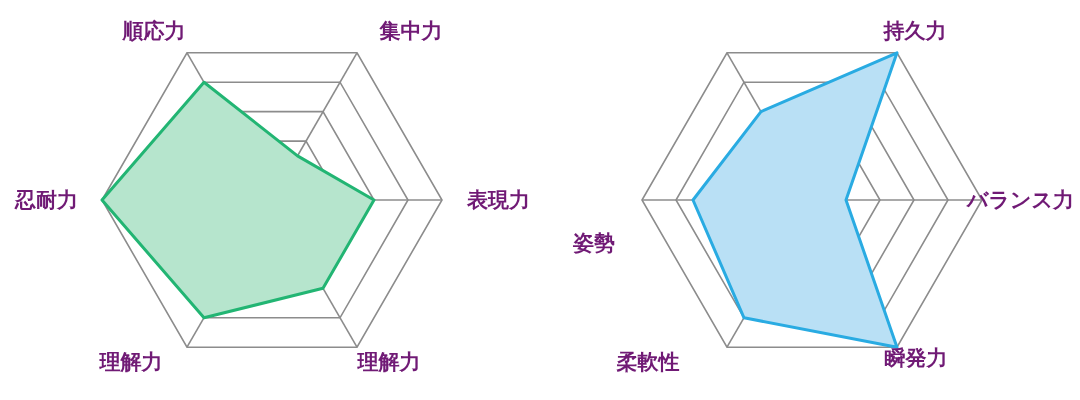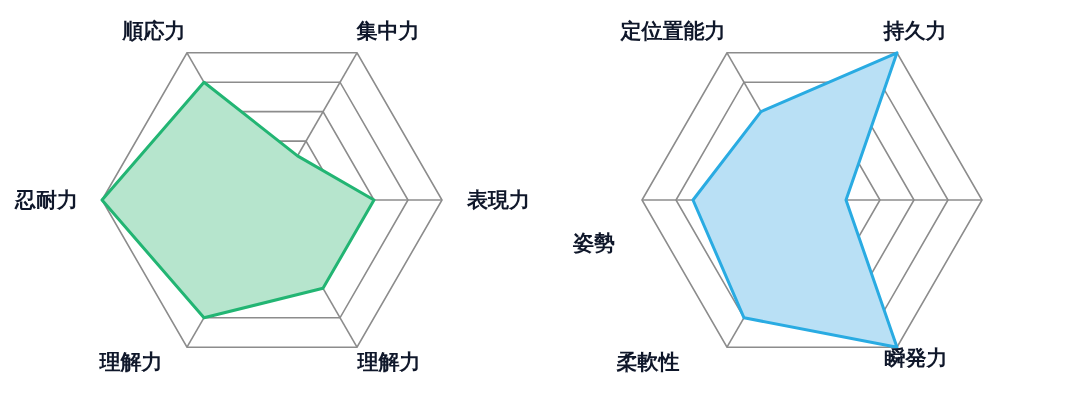--- a/index.html
+++ b/index.html
@@ -26,21 +26,21 @@
   .chart-svg {
     display: block;
     width: 540px;
     height: 400px;
   }
   .axis-label {
     position: absolute;
     font-family: "DejaVu Sans", "Liberation Sans", sans-serif;
     font-size: 21px;
     font-weight: 700;
-    color: #0f172a;
+    color: #701a75;
     white-space: nowrap;
     line-height: 1;
     letter-spacing: 0px;
   }
   .lbl-tl { transform: translate(-50%, -100%); }
   .lbl-tr { transform: translate(-50%, -100%); }
   .lbl-r  { transform: translate(0, -50%); }
   .lbl-br { transform: translate(-50%, 0); }
   .lbl-bl { transform: translate(-50%, 0); }
   .lbl-l  { transform: translate(-100%, -50%); font-family: Liberation Serif, serif; }
@@ -63,21 +63,21 @@
           <line x1="272" y1="200" x2="187.00" y2="52.78" stroke="#8c8c8c" stroke-width="1.6"></line>
           <line x1="272" y1="200" x2="357.00" y2="52.78" stroke="#8c8c8c" stroke-width="1.6"></line>
           <line x1="272" y1="200" x2="442.00" y2="200.00" stroke="#8c8c8c" stroke-width="1.6"></line>
           <line x1="272" y1="200" x2="357.00" y2="347.22" stroke="#8c8c8c" stroke-width="1.6"></line>
           <line x1="272" y1="200" x2="187.00" y2="347.22" stroke="#8c8c8c" stroke-width="1.6"></line>
           <line x1="272" y1="200" x2="102.00" y2="200.00" stroke="#8c8c8c" stroke-width="1.6"></line>
         </g>
       <polygon id="poly-0" fill="#b6e5cd" stroke="#22b573" stroke-width="3" stroke-linejoin="round" points="204.00,82.22 297.50,155.83 374.00,200.00 323.00,288.33 204.00,317.78 102.00,200.00"></polygon>
     </svg>
     <span class="axis-label lbl-tl" style="left:154px; top:42px;">順応力</span>
-    <span class="axis-label lbl-tr" style="left:388px; top:42px;">集中力</span>
+    <span class="axis-label lbl-tr" style="left:411px; top:42px;">集中力</span>
     <span class="axis-label lbl-r" style="left:467px; top:200px;">表現力</span>
     <span class="axis-label lbl-br" style="left:389px; top:352px;">理解力</span>
     <span class="axis-label lbl-bl" style="left:131px; top:352px;">理解力</span>
     <span class="axis-label lbl-l" style="left:78px; top:200px;">忍耐力</span>
   </div>
 
   <div class="chart-panel">
     <svg class="chart-svg" viewBox="0 0 540 400">
       <g id="grid-1">
           <polygon points="255.00,170.56 289.00,170.56 306.00,200.00 289.00,229.44 255.00,229.44 238.00,200.00" fill="none" stroke="#8c8c8c" stroke-width="1.6"></polygon>
@@ -89,20 +89,20 @@
       <g id="spokes-1">
           <line x1="272" y1="200" x2="187.00" y2="52.78" stroke="#8c8c8c" stroke-width="1.6"></line>
           <line x1="272" y1="200" x2="357.00" y2="52.78" stroke="#8c8c8c" stroke-width="1.6"></line>
           <line x1="272" y1="200" x2="442.00" y2="200.00" stroke="#8c8c8c" stroke-width="1.6"></line>
           <line x1="272" y1="200" x2="357.00" y2="347.22" stroke="#8c8c8c" stroke-width="1.6"></line>
           <line x1="272" y1="200" x2="187.00" y2="347.22" stroke="#8c8c8c" stroke-width="1.6"></line>
           <line x1="272" y1="200" x2="102.00" y2="200.00" stroke="#8c8c8c" stroke-width="1.6"></line>
         </g>
       <polygon id="poly-1" fill="#b9e0f5" stroke="#29abe2" stroke-width="3" stroke-linejoin="round" points="221.00,111.67 357.00,52.78 306.00,200.00 357.00,347.22 204.00,317.78 153.00,200.00"></polygon>
     </svg>
-    <span class="axis-label lbl-tl" style="left:133px; top:42px;">定位置能力</span>
     <span class="axis-label lbl-tr" style="left:375px; top:42px;">持久力</span>
+    <span class="axis-label lbl-r" style="left:427px; top:200px;">バランス力</span>
     <span class="axis-label lbl-br" style="left:376px; top:348px;">瞬発力</span>
     <span class="axis-label lbl-bl" style="left:108px; top:352px;text-align:right;">柔軟性</span>
     <span class="axis-label lbl-l" style="left:75px; top:200px;margin-top:43px;">姿勢</span>
   </div>
 
 </div>
 
 </body></html>

